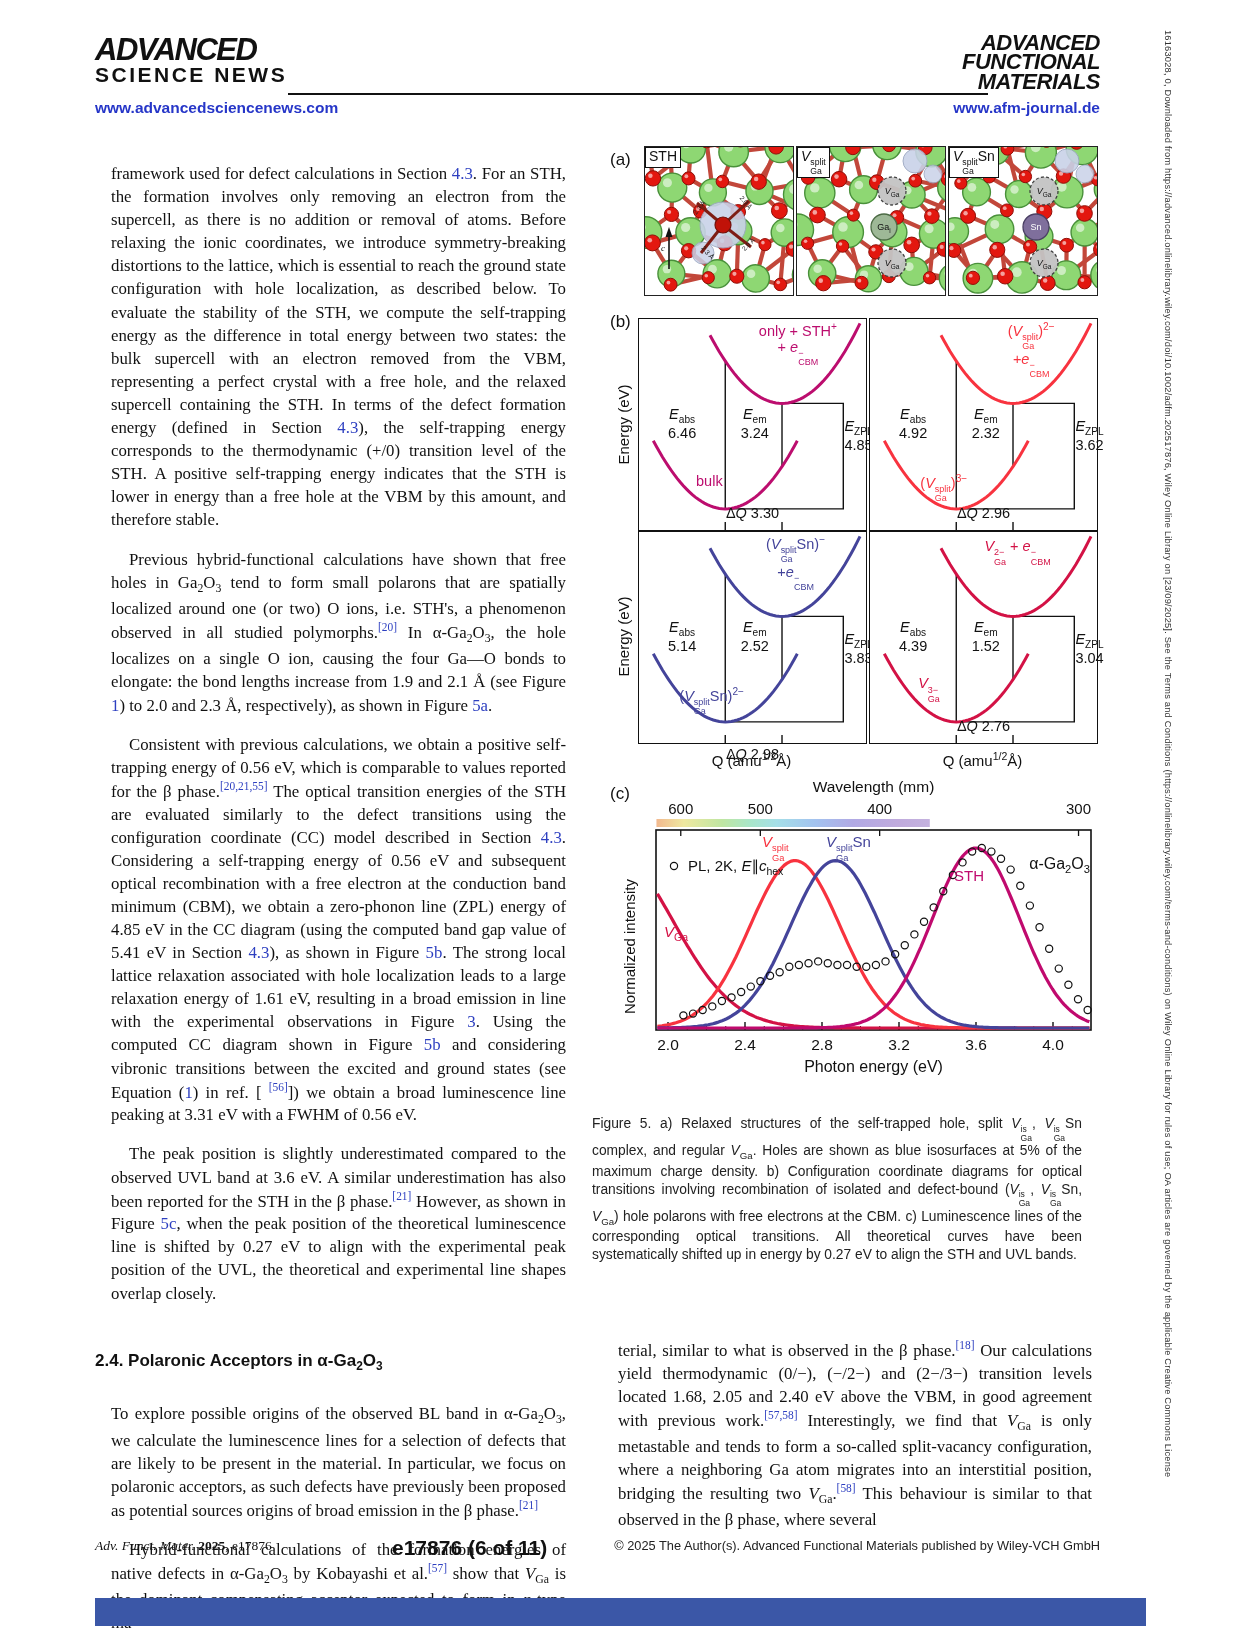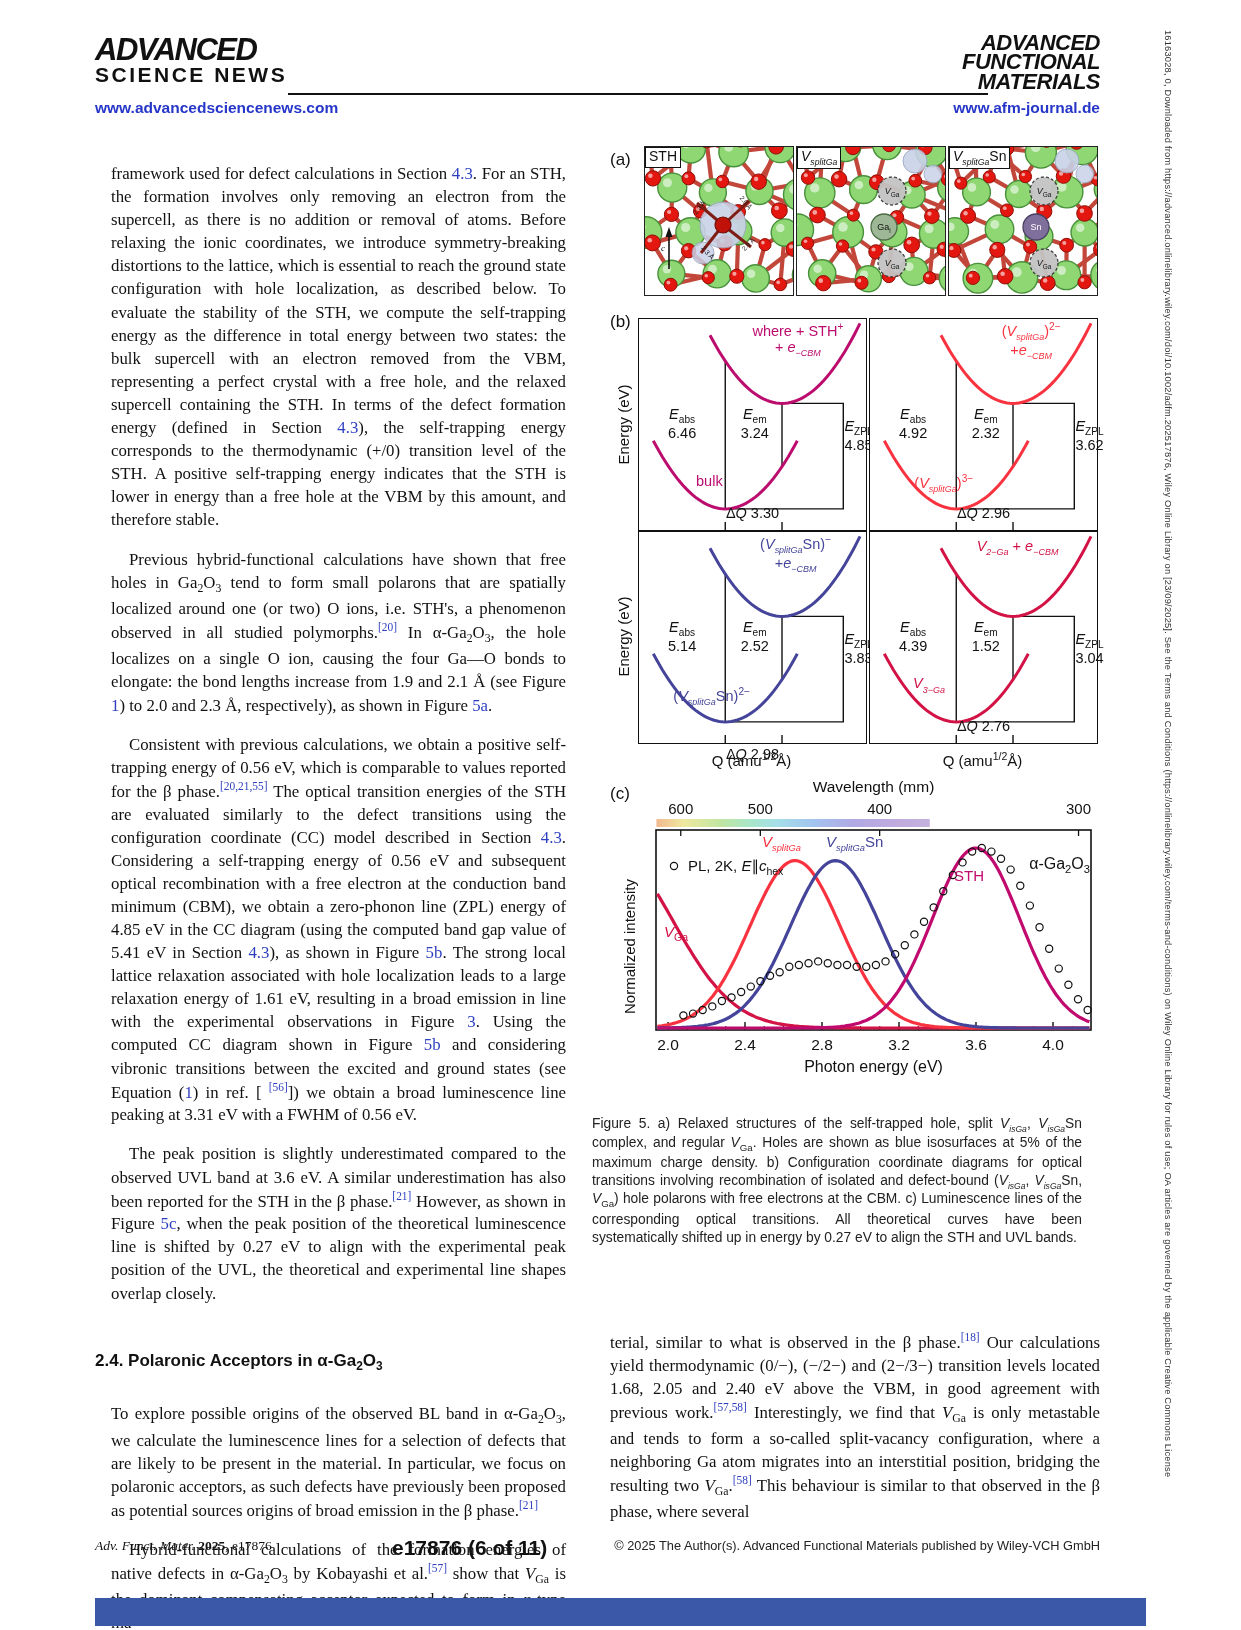--- a/index.html
+++ b/index.html
@@ -6,22 +6,22 @@
   body{width:1241px;height:1630px;position:relative;background:#ffffff;
        font-family:"Liberation Serif",serif;color:#111;overflow:hidden;}
   a{cursor:pointer;}
   
   .sg-b{font-weight:normal;}
   .sg-i{font-style:italic;}
   .sg-sub{vertical-align:sub;font-size:70%;}
   .sg-sup{vertical-align:super;font-size:70%;}
   .sg-a{color:#2d3fc0;text-decoration:none;}
   .sg-sa{color:#2d3fc0;text-decoration:none;vertical-align:super;font-size:68%;}
-  .sg-stk{display:inline-flex;flex-direction:row;justify-content:center;
-          vertical-align:-0.45em;font-size:62%;line-height:1.02;text-align:left;font-style:italic;}
+  .sg-stk{display:inline-flex;flex-direction:column;justify-content:center;
+          vertical-align:-0.45em;font-size:62%;line-height:1.02;text-align:left;}
   .stk-u,.stk-d{display:block;}
   
   #hdr-left{position:absolute;left:95px;top:36px;font-family:"Liberation Sans",sans-serif;}
   .logo-adv{font-weight:bold;font-style:italic;font-size:31px;letter-spacing:-1.5px;line-height:0.9;}
   .logo-sn{font-weight:bold;font-size:21px;letter-spacing:2.5px;line-height:1.05;}
   #hdr-rule{position:absolute;left:288px;top:93px;width:700px;border-top:2.2px solid #111;}
   #hdr-left-link{position:absolute;left:95px;top:99px;font-family:"Liberation Sans",sans-serif;
                  font-weight:bold;font-size:15.5px;color:#2636c8;text-decoration:none;}
   #hdr-right{position:absolute;right:141px;top:33px;text-align:right;
              font-family:"Liberation Sans",sans-serif;font-weight:bold;font-style:italic;
@@ -30,21 +30,21 @@
                   font-weight:bold;font-size:15.5px;color:#2636c8;text-decoration:none;}
   
   #col-left{position:absolute;left:95px;top:146px;width:487px;font-size:16.8px;
             line-height:1.375;text-align:justify;}
   #col-left p{margin:16px;}
   p.ind{text-indent:18px;}
   #heading{margin:44px 0 28px 0 !important;font-family:"Liberation Sans",sans-serif;
            font-weight:bold;font-size:17px;text-align:left;}
   #col-right-bottom{position:absolute;left:610px;top:1330px;width:490px;font-size:16.8px;
                     line-height:1.375;text-align:justify;}
-  #col-right-bottom p{margin:0;}
+  #col-right-bottom p{margin:8px;}
   
   #figure{position:absolute;left:610px;top:146px;width:492px;}
   .ptag{font-family:"Liberation Sans",sans-serif;font-size:17px;color:#111;}
   #panel-a{display:flex;align-items:flex-start;height:156px;}
   #panel-a .ptag{width:34px;padding-top:4px;}
   .struct{position:relative;width:148px;height:148px;border:1.6px solid #222;
           margin-right:2px;background:#fff;overflow:hidden;}
   .struct svg{position:absolute;left:0;top:0;}
   .struct-label{position:absolute;left:0px;top:0px;background:#fff;border:1.6px solid #111;
                 padding:0 3px 1px 3px;font-family:"Liberation Sans",sans-serif;font-size:14px;
@@ -634,21 +634,21 @@
         <div class="ccq" style="left: 28px; top: 8px;">
           <svg width="227" height="211" viewBox="0 0 227 211">
             <path d="M86.26 189.9 L86.26 42.015932047750255" stroke="#111" stroke-width="1.4" fill="none"></path>
             <path d="M143.01 84.4 L143.01 147.51593204775025" stroke="#111" stroke-width="1.4" fill="none"></path>
             <path d="M143.01 84.4 L204.3 84.4 L204.3 189.9 L86.26 189.9" stroke="#111" stroke-width="1.4" fill="none"></path>
             <path d="M71.0 16.2 L74.0 21.7 L77.0 27.1 L80.0 32.2 L83.0 37.0 L86.0 41.6 L89.0 46.0 L92.0 50.2 L95.0 54.1 L98.0 57.8 L101.0 61.2 L104.0 64.4 L107.0 67.3 L110.0 70.1 L113.0 72.6 L116.0 74.8 L119.0 76.8 L122.0 78.6 L125.0 80.1 L128.0 81.4 L131.0 82.5 L134.0 83.3 L137.0 83.9 L140.0 84.3 L143.0 84.4 L146.0 84.3 L149.0 83.9 L152.0 83.3 L155.0 82.5 L158.0 81.4 L161.0 80.1 L164.0 78.6 L167.0 76.8 L170.0 74.8 L173.0 72.6 L176.0 70.1 L179.0 67.3 L182.0 64.4 L185.0 61.2 L188.0 57.8 L191.0 54.1 L194.0 50.2 L197.0 46.0 L200.0 41.6 L203.0 37.0 L206.0 32.2 L209.0 27.1 L212.0 21.7 L215.0 16.2 L218.0 10.4 L221.0 4.3 " stroke="#bc0d6e" stroke-width="3" fill="none"></path>
             <path d="M14.3 121.7 L17.3 127.2 L20.3 132.6 L23.3 137.7 L26.3 142.5 L29.3 147.1 L32.3 151.5 L35.3 155.7 L38.3 159.6 L41.3 163.3 L44.3 166.7 L47.3 169.9 L50.3 172.8 L53.3 175.6 L56.3 178.1 L59.3 180.3 L62.3 182.3 L65.3 184.1 L68.3 185.6 L71.3 186.9 L74.3 188.0 L77.3 188.8 L80.3 189.4 L83.3 189.8 L86.3 189.9 L89.3 189.8 L92.3 189.4 L95.3 188.8 L98.3 188.0 L101.3 186.9 L104.3 185.6 L107.3 184.1 L110.3 182.3 L113.3 180.3 L116.3 178.1 L119.3 175.6 L122.3 172.8 L125.3 169.9 L128.3 166.7 L131.3 163.3 L134.3 159.6 L137.3 155.7 L140.3 151.5 L143.3 147.1 L146.3 142.5 L149.3 137.7 L152.3 132.6 L155.3 127.2 L158.3 121.7 " stroke="#bc0d6e" stroke-width="3" fill="none"></path>
             <line x1="86.26" y1="203" x2="86.26" y2="211" stroke="#111" stroke-width="1.4"></line>
             <line x1="143.01" y1="203" x2="143.01" y2="211" stroke="#111" stroke-width="1.4"></line>
           </svg>
-          <div class="cc-ovl" style="left: 40%; top: 1%; width: 60%; color: rgb(188, 13, 110);"><span class="sg-t">where + STH</span><span class="sg-sup">+</span><br><span class="sg-t">+ </span><span class="sg-i">e</span><span class="sg-stk">
+          <div class="cc-ovl" style="left: 40%; top: 1%; width: 60%; color: rgb(188, 13, 110);"><span class="sg-t">only + STH</span><span class="sg-sup">+</span><br><span class="sg-t">+ </span><span class="sg-i">e</span><span class="sg-stk">
               <span class="stk-u">−</span>
               <span class="stk-d">CBM</span>
             </span></div>
           <div class="cc-ovl" style="left: 16%; top: 73%; width: 30%; color: rgb(188, 13, 110);"><span class="sg-t">bulk</span></div>
           <div class="cc-ovl" style="left: 2%; top: 41%; width: 34%; color: rgb(17, 17, 17);"><span class="sg-i">E</span><span class="sg-sub">abs</span><div>6.46</div></div>
           <div class="cc-ovl" style="left: 40%; top: 41%; width: 22%; color: rgb(17, 17, 17);"><span class="sg-i">E</span><span class="sg-sub">em</span><div>3.24</div></div>
           <div class="cc-ovl" style="left: 90.5%; top: 47%; width: 12%; color: rgb(17, 17, 17); text-align: left; white-space: nowrap;"><span class="sg-i">E</span><span class="sg-sub">ZPL</span><div>4.85</div></div>
           <div class="cc-ovl" style="left: 20%; top: 88%; width: 60%; color: rgb(17, 17, 17);"><span class="sg-t">Δ</span><span class="sg-i">Q</span><span> 3.30</span></div>
         </div>
         <div class="ccq" style="left: 259px; top: 8px;">

